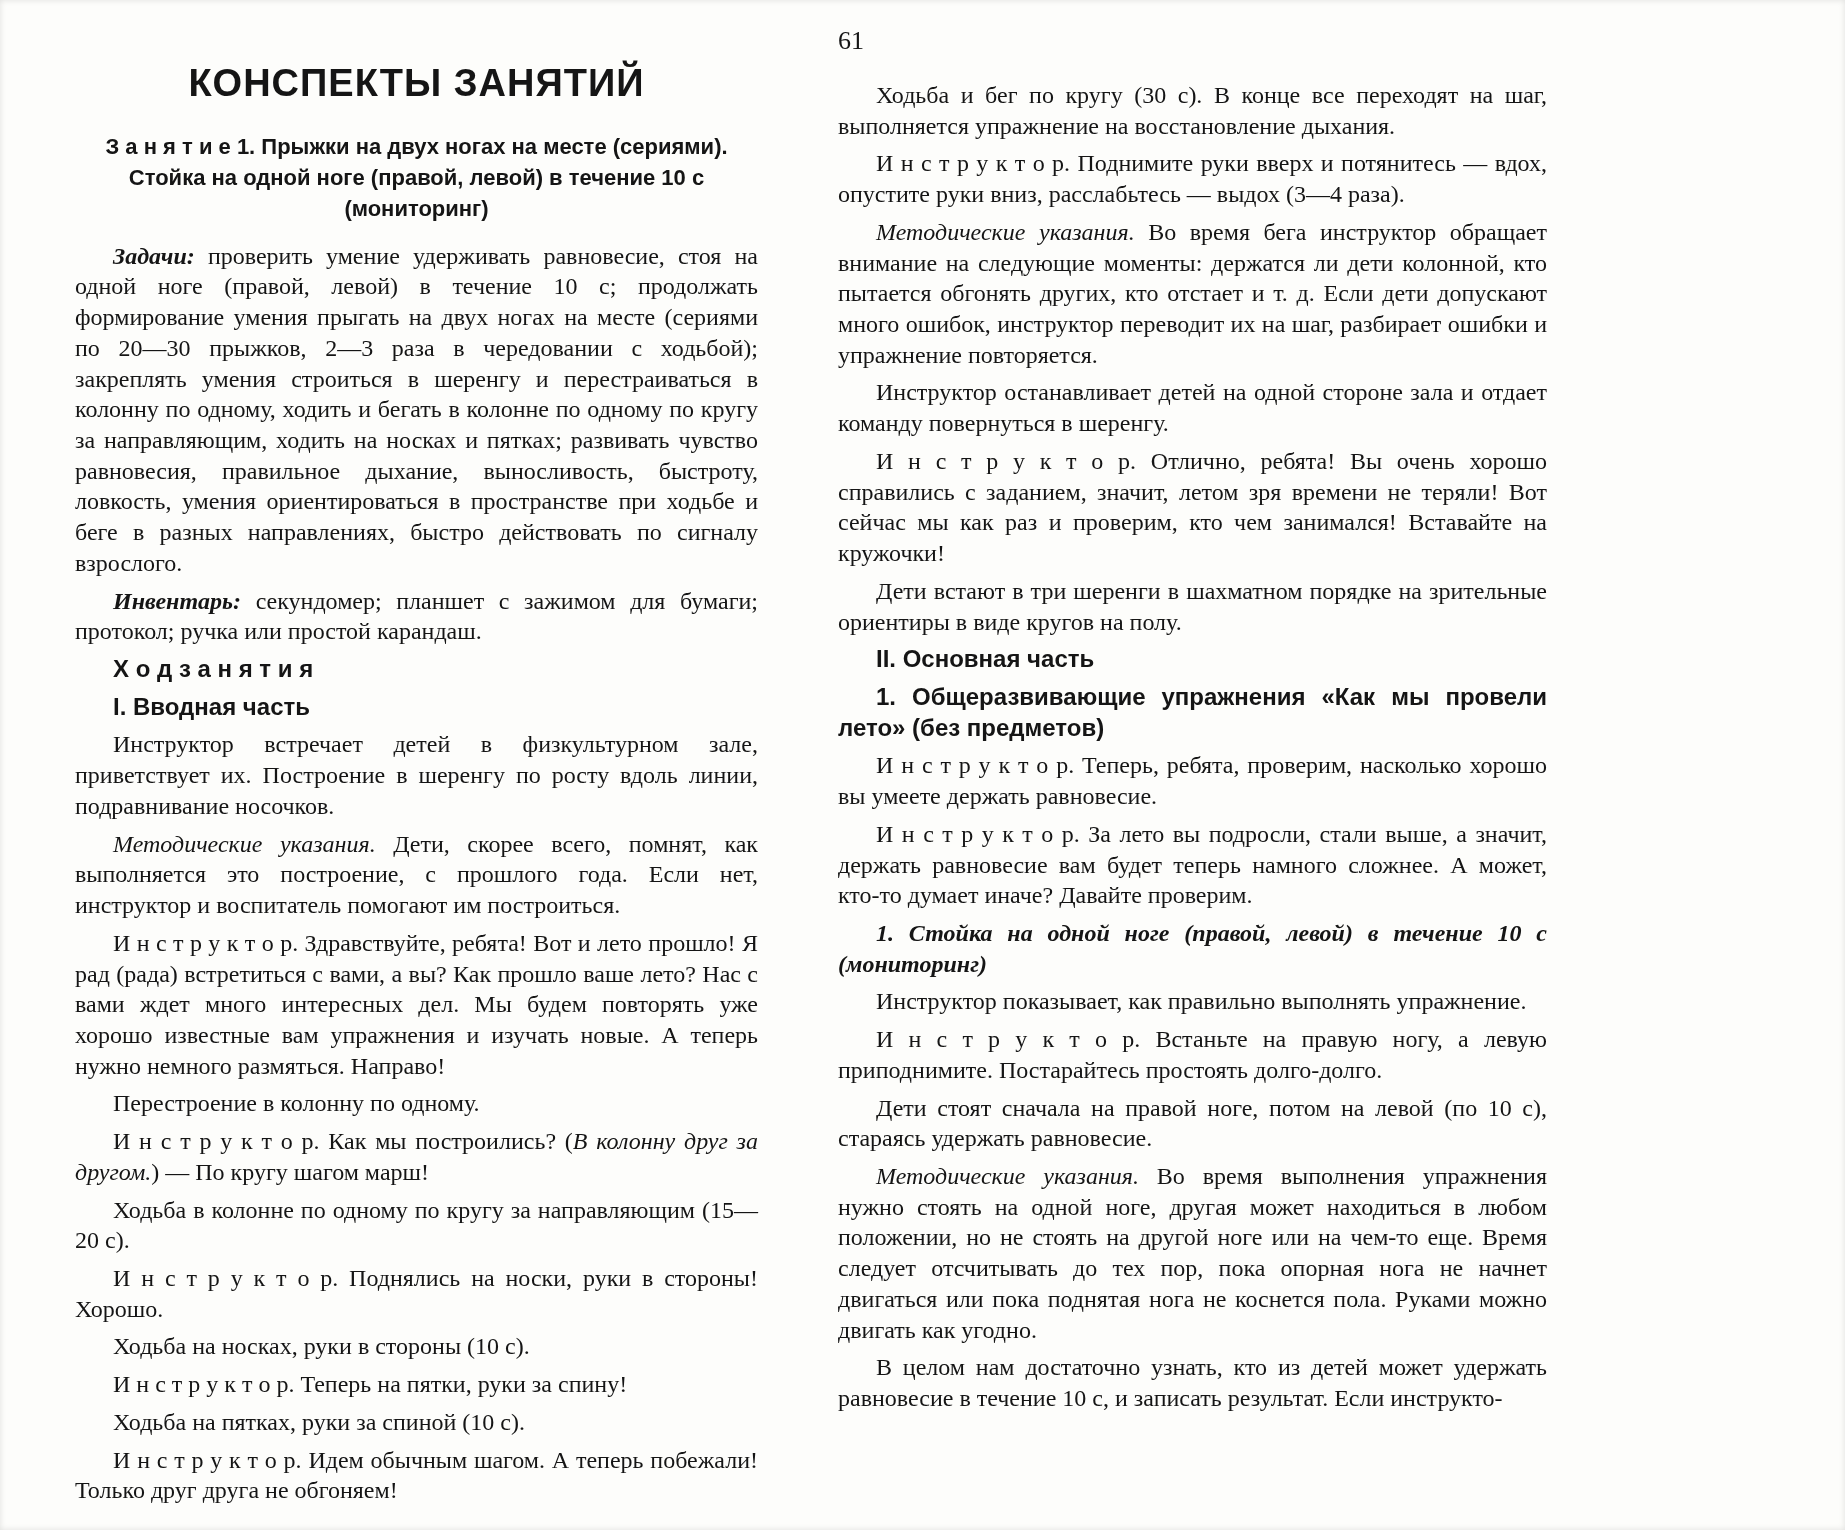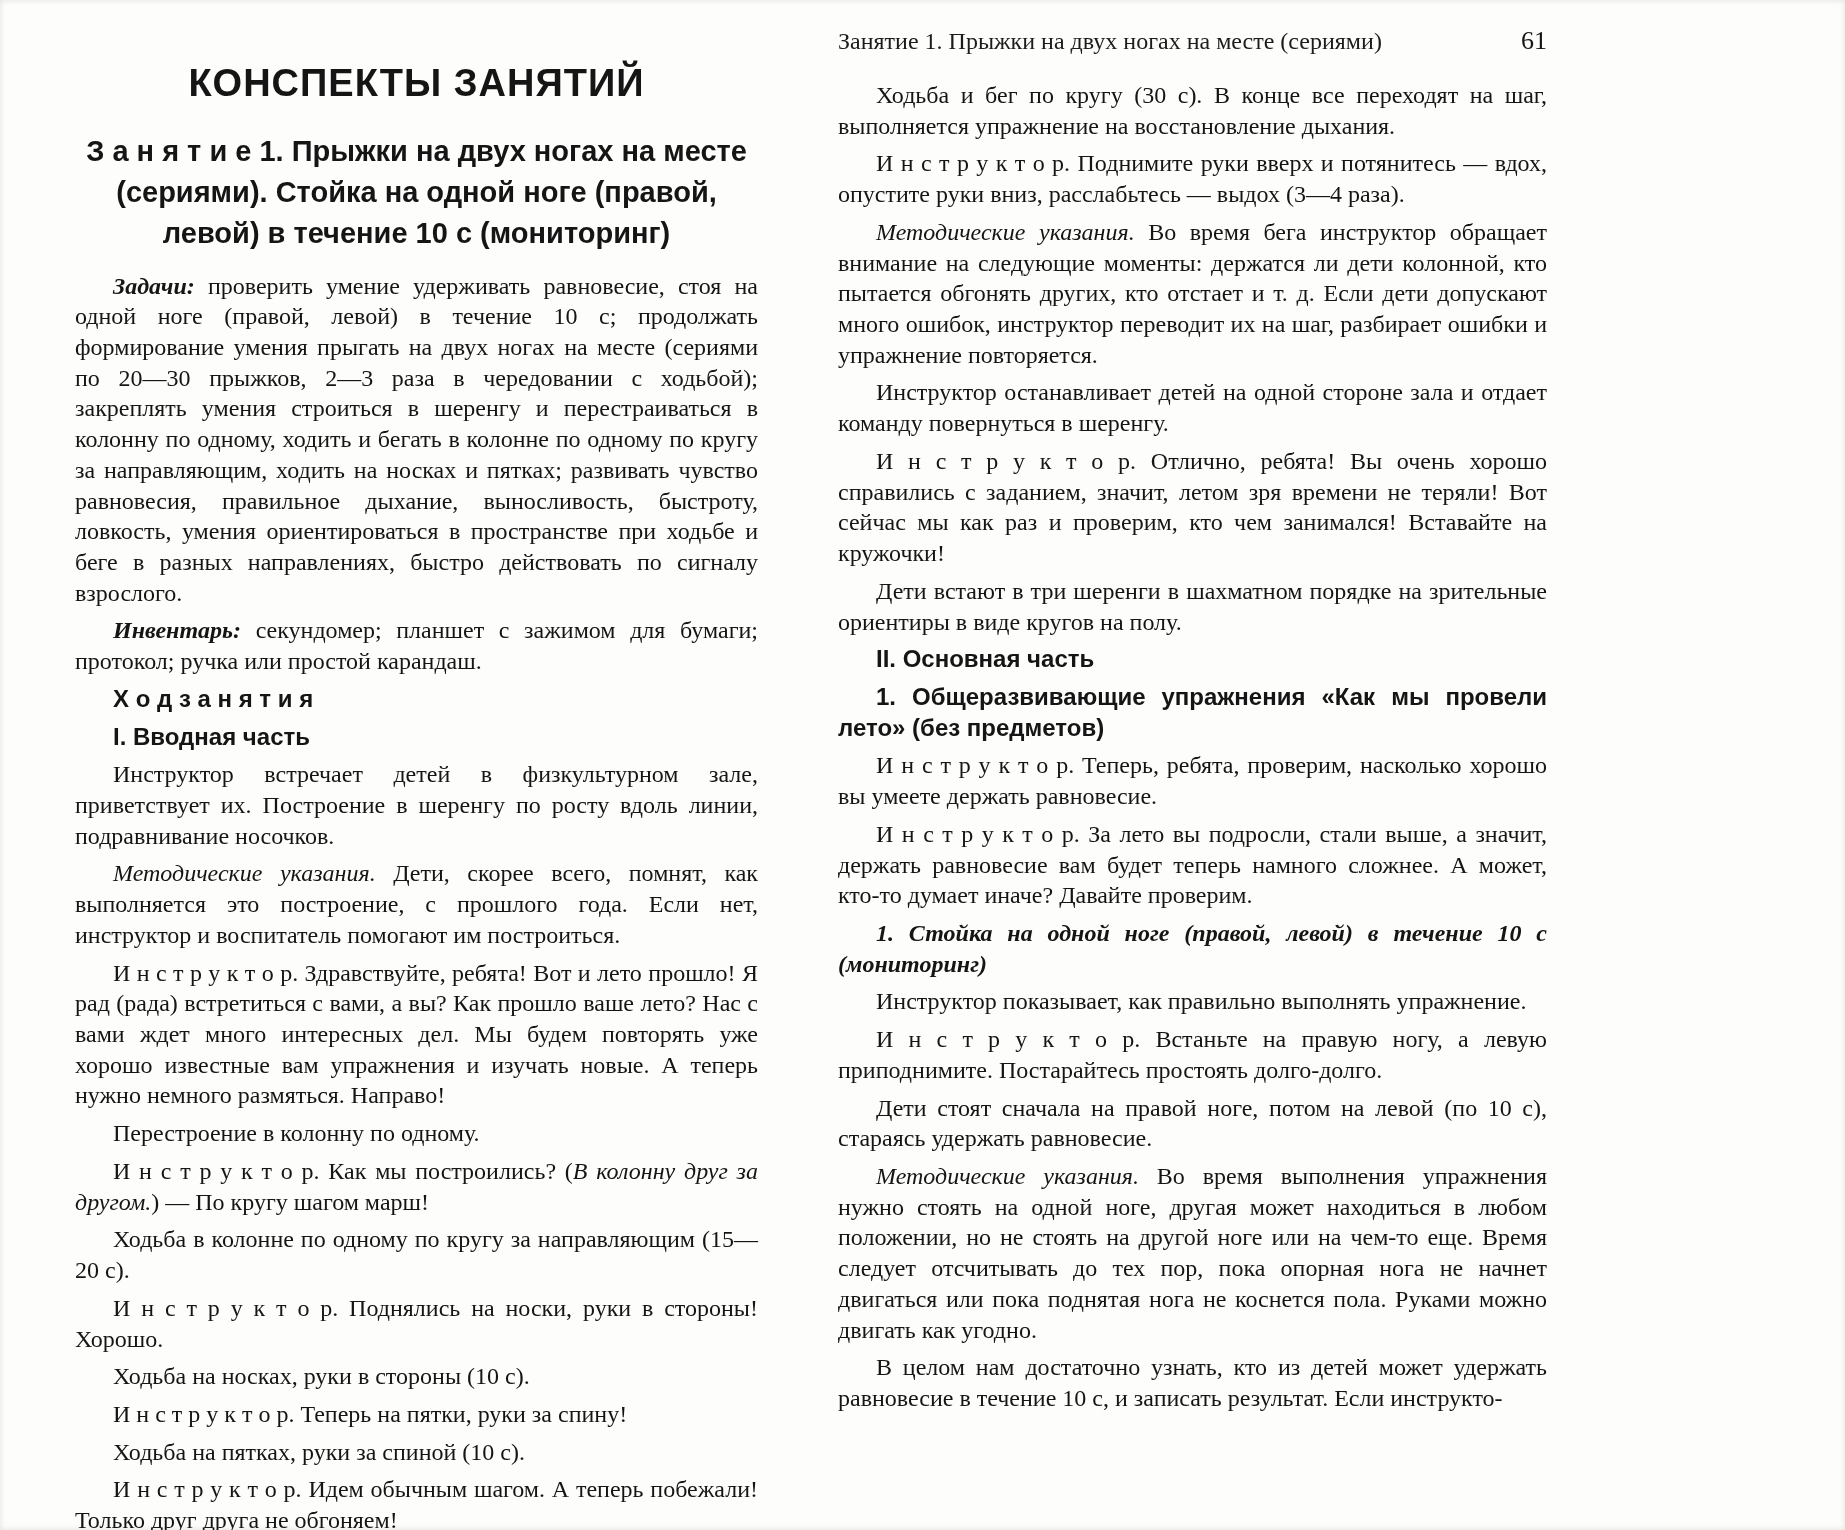--- a/index.html
+++ b/index.html
@@ -29,21 +29,21 @@
     font-family: "Liberation Sans", sans-serif;
     font-weight: bold;
     font-size: 38px;
     letter-spacing: 1px;
     text-align: center;
     margin: 0 0 26px 0;
   }
   .lesson-title {
     font-family: "Liberation Sans", sans-serif;
     font-weight: bold;
-    font-size: 29px;
+    font-size: 22px;
     line-height: 1.42;
     text-align: center;
     margin: 0 0 16px 0;
   }
 
   
   .running-header {
     display: flex;
     justify-content: space-between;
     align-items: baseline;
@@ -114,21 +114,20 @@
         <p class="para-body"><span>И н с т р у к т о р.</span><span> Поднялись на носки, руки в стороны! Хорошо.</span></p>
         <p class="para-note"><span>Ходьба на носках, руки в стороны (10 с).</span></p>
         <p class="para-body"><span>И н с т р у к т о р.</span><span> Теперь на пятки, руки за спину!</span></p>
         <p class="para-note"><span>Ходьба на пятках, руки за спиной (10 с).</span></p>
         <p class="para-body"><span>И н с т р у к т о р.</span><span> Идем обычным шагом. А теперь побежали! Только друг друга не обгоняем!</span></p>
       </div>
   </div>
 
   <div class="page page-right">
     <div class="running-header">
-      <span class="running-title">Занятие 1. Прыжки на двух ногах на месте (сериями)</span>
       <span class="page-number">61</span>
     </div>
     <div class="paras">
         <p class="para-note"><span>Ходьба и бег по кругу (30 с). В конце все переходят на шаг, выполняется упражнение на восстановление дыхания.</span></p>
         <p class="para-body"><span>И н с т р у к т о р.</span><span> Поднимите руки вверх и потянитесь — вдох, опустите руки вниз, расслабьтесь — выдох (3—4 раза).</span></p>
         <p class="para-body"><span class="seg-i">Методические указания.</span><span> Во время бега инструктор обращает внимание на следующие моменты: держатся ли дети колонной, кто пытается обгонять других, кто отстает и т. д. Если дети допускают много ошибок, инструктор переводит их на шаг, разбирает ошибки и упражнение повторяется.</span></p>
         <p class="para-note"><span>Инструктор останавливает детей на одной стороне зала и отдает команду повернуться в шеренгу.</span></p>
         <p class="para-body"><span>И н с т р у к т о р.</span><span> Отлично, ребята! Вы очень хорошо справились с заданием, значит, летом зря времени не теряли! Вот сейчас мы как раз и проверим, кто чем занимался! Вставайте на кружочки!</span></p>
         <p class="para-note"><span>Дети встают в три шеренги в шахматном порядке на зрительные ориентиры в виде кругов на полу.</span></p>
         <p class="para-section"><span>II. Основная часть</span></p>

